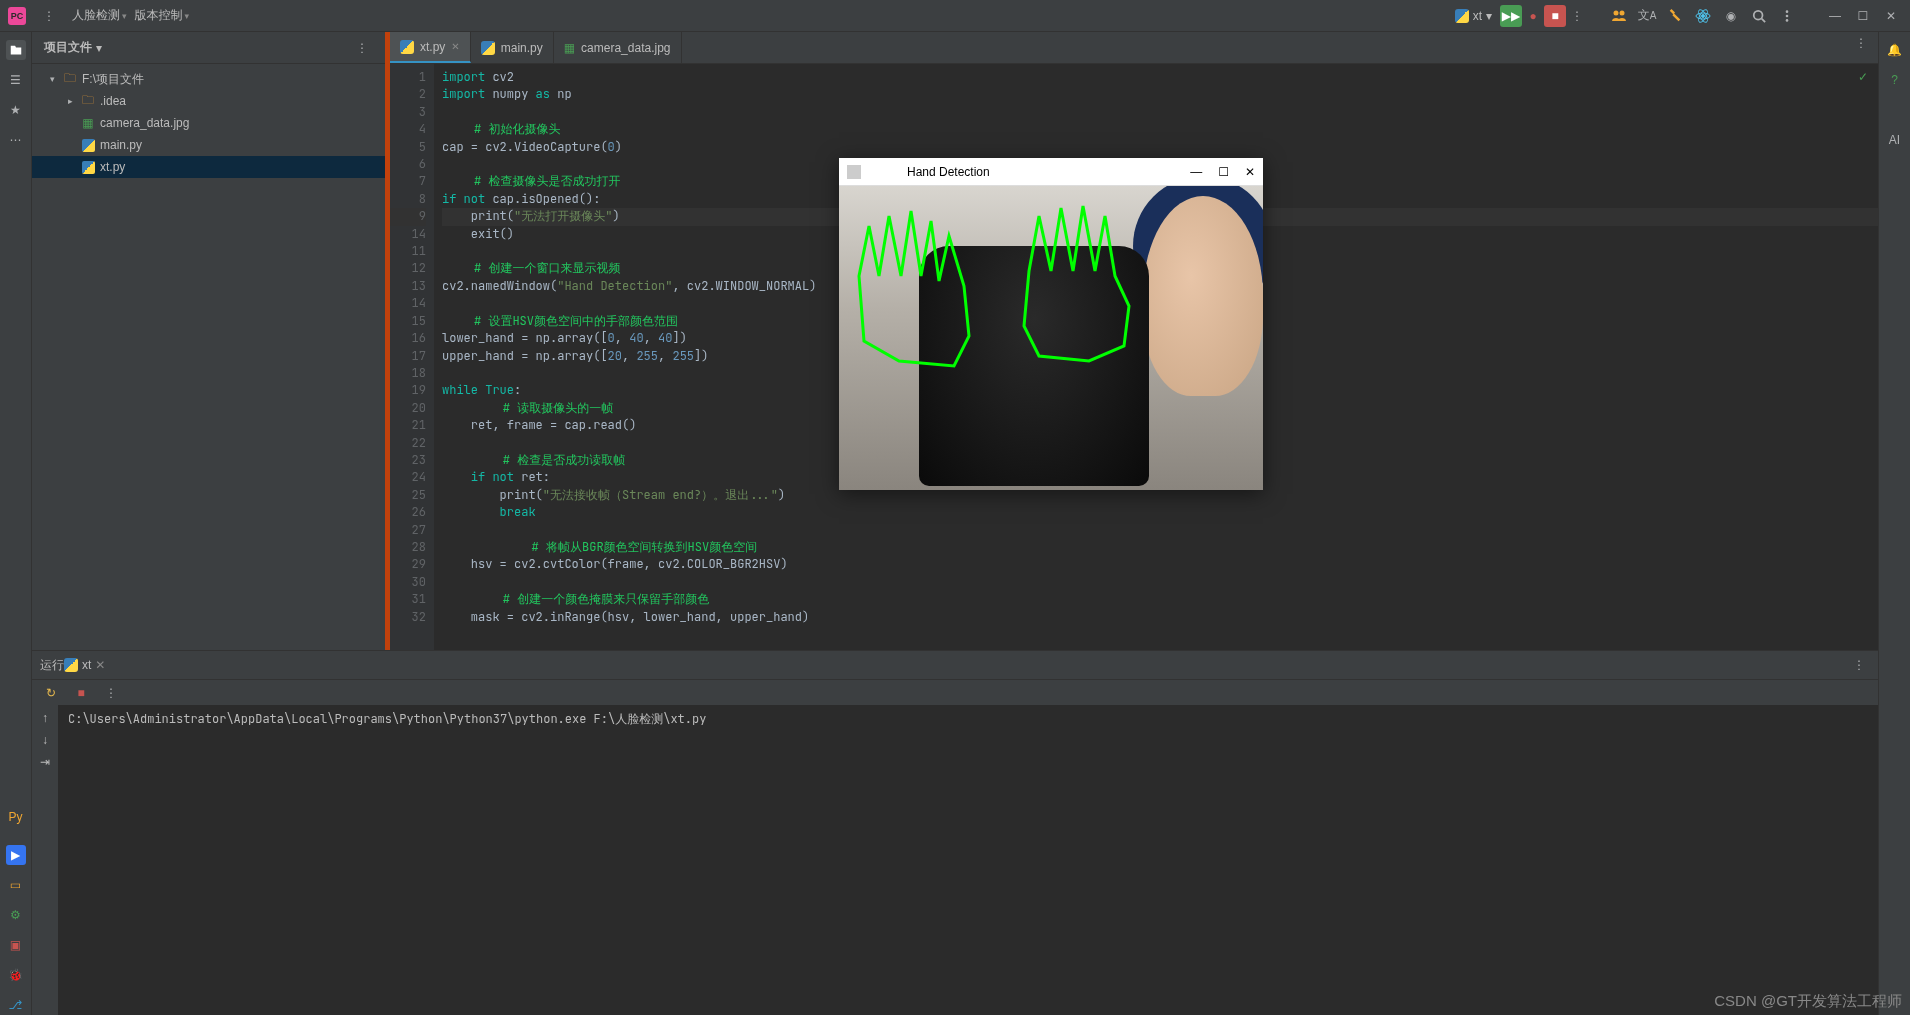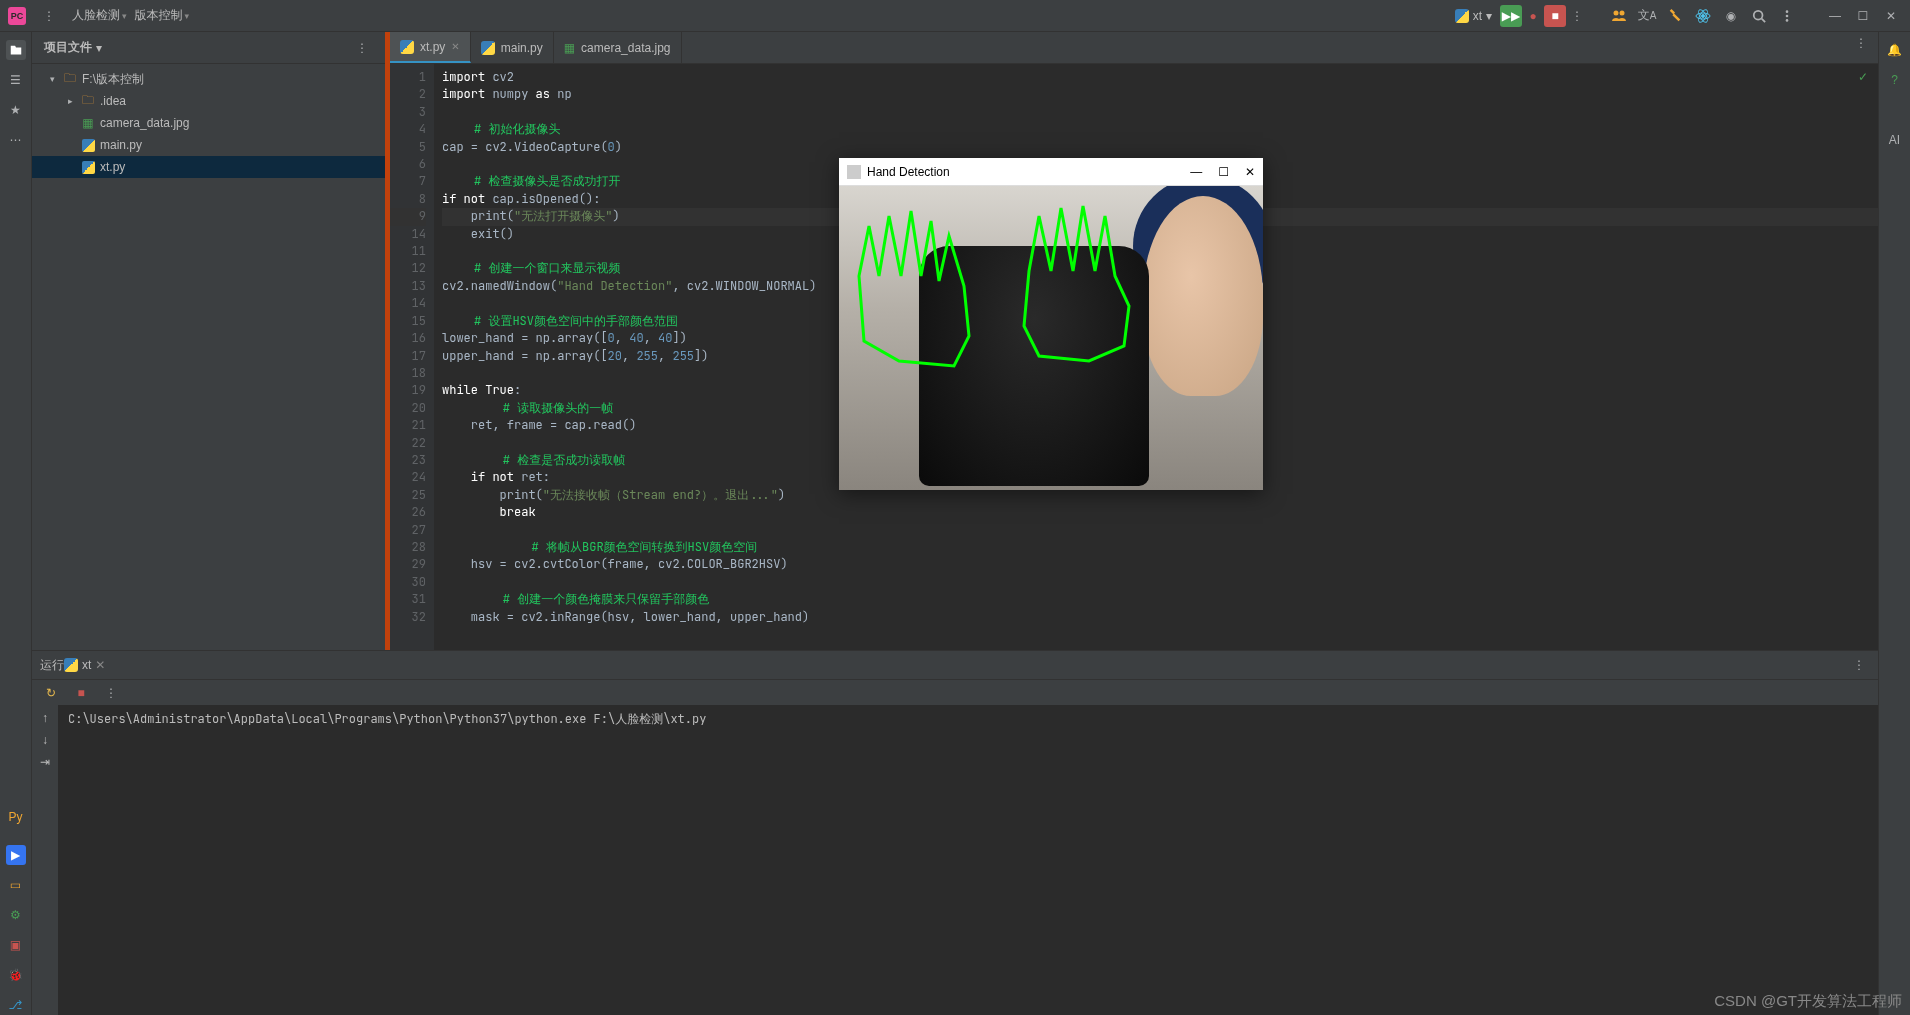--- a/index.html
+++ b/index.html
@@ -46,28 +46,28 @@
 
 
 .editor { position:absolute; top:32px; left:390px; right:32px; height:618px; background:#2b2b2b; display:flex; flex-direction:column; }
 .tabs { height:32px; background:#3c3f41; display:flex; align-items:stretch; border-bottom:1px solid #323232; }
 .tab { display:flex; align-items:center; padding:0 10px; gap:6px; border-right:1px solid #323232; cursor:pointer; color:#bbb; }
 .tab.active { background:#4e5254; border-bottom:2px solid #3592c4; }
 .tab .close { color:#888; font-size:10px; }
 .codewrap { flex:1; display:flex; overflow:hidden; position:relative; }
 .gutter { width:44px; background:#313335; text-align:right; padding:5px 8px 0 0; color:#606366; font-size:12px; line-height:17.4px; }
 .code { flex:1; padding:5px 0 0 8px; font-size:12px; line-height:17.4px; white-space:pre; color:#a9b7c6; }
-.k { color:#ffffff; } .s { color:#6a8759; } .n { color:#6897bb; } .c { color:#22c55e;margin-left:32px; }
+.k { color:#14b8a6; } .s { color:#6a8759; } .n { color:#6897bb; } .c { color:#22c55e;margin-left:32px; }
 .currow { background:#323232; }
 .breadcrumb2 { height:20px; padding:2px 10px; color:#888; background:#313335; font-size:11px; }
 .check { position:absolute; top:6px; right:10px; color:#499c54; }
 
 
 .popup { position:absolute; top:158px; left:839px; width:424px; height:332px; background:#fff; box-shadow:0 4px 20px rgba(0,0,0,.5); z-index:100; }
-.popup-title { height:28px; background:#fff; display:flex; align-items:center; padding:0 8px; color:#000; font-size:12px; border-bottom:1px solid #ddd; }
+.popup-title { height:28px; background:#fff; display:flex; align-items:center; padding:0 8px; color:#000; font-size:12px; border-bottom:1px solid #ddd;gap:40px; }
 .popup-title .wico { width:14px; height:14px; background:#ccc; margin-right:6px; }
 .popup-title .ctrls { margin-left:auto; display:flex; gap:16px; color:#000; }
 .popup-img { width:100%; height:calc(100% - 28px); position:relative; background:linear-gradient(180deg,#d8d5cf 0%,#b5b0a8 40%,#8a857e 100%); overflow:hidden; }
 .jacket { position:absolute; left:80px; top:60px; width:230px; height:240px; background:radial-gradient(ellipse at 50% 30%,#2a2a2a,#0a0a0a); border-radius:30px 30px 10px 10px; }
 .face { position:absolute; right:0; top:10px; width:120px; height:200px; background:radial-gradient(ellipse at 40% 40%,#e8c5a8,#c9a584); border-radius:50% 50% 40% 40%; }
 .hood { position:absolute; right:-10px; top:-10px; width:140px; height:140px; background:#1a2f5a; border-radius:50%; }
 
 
 .runwin { position:absolute; left:32px; right:32px; top:650px; bottom:0; background:#2b2b2b; border-top:1px solid #323232; display:flex; flex-direction:column; }
 .runtabs { height:28px; background:#3c3f41; display:flex; align-items:center; padding:0 8px; }
@@ -172,21 +172,21 @@
   <div class="proj-head">
     <b>项目文件</b>
     <span class="chev" style="margin-left:4px">▾</span>
     <div class="spacer"></div>
     <div class="iconbtn">⋮</div>
   </div>
   <div class="tree" id="tree">
       <div class="tnode" style="padding-left: 18px;">
         <span class="arr">▾</span>
         <span class="ico folder">🗀</span>
-        <span>F:\版本控制</span>
+        <span>F:\项目文件</span>
       </div>
       <div class="tnode" style="padding-left: 36px;">
         <span class="arr">▸</span>
         <span class="ico folder">🗀</span>
         <span>.idea</span>
       </div>
       <div class="tnode" style="padding-left: 36px;">
         <span class="arr"></span>
         <span class="ico imgfile">▦</span>
         <span>camera_data.jpg</span>

